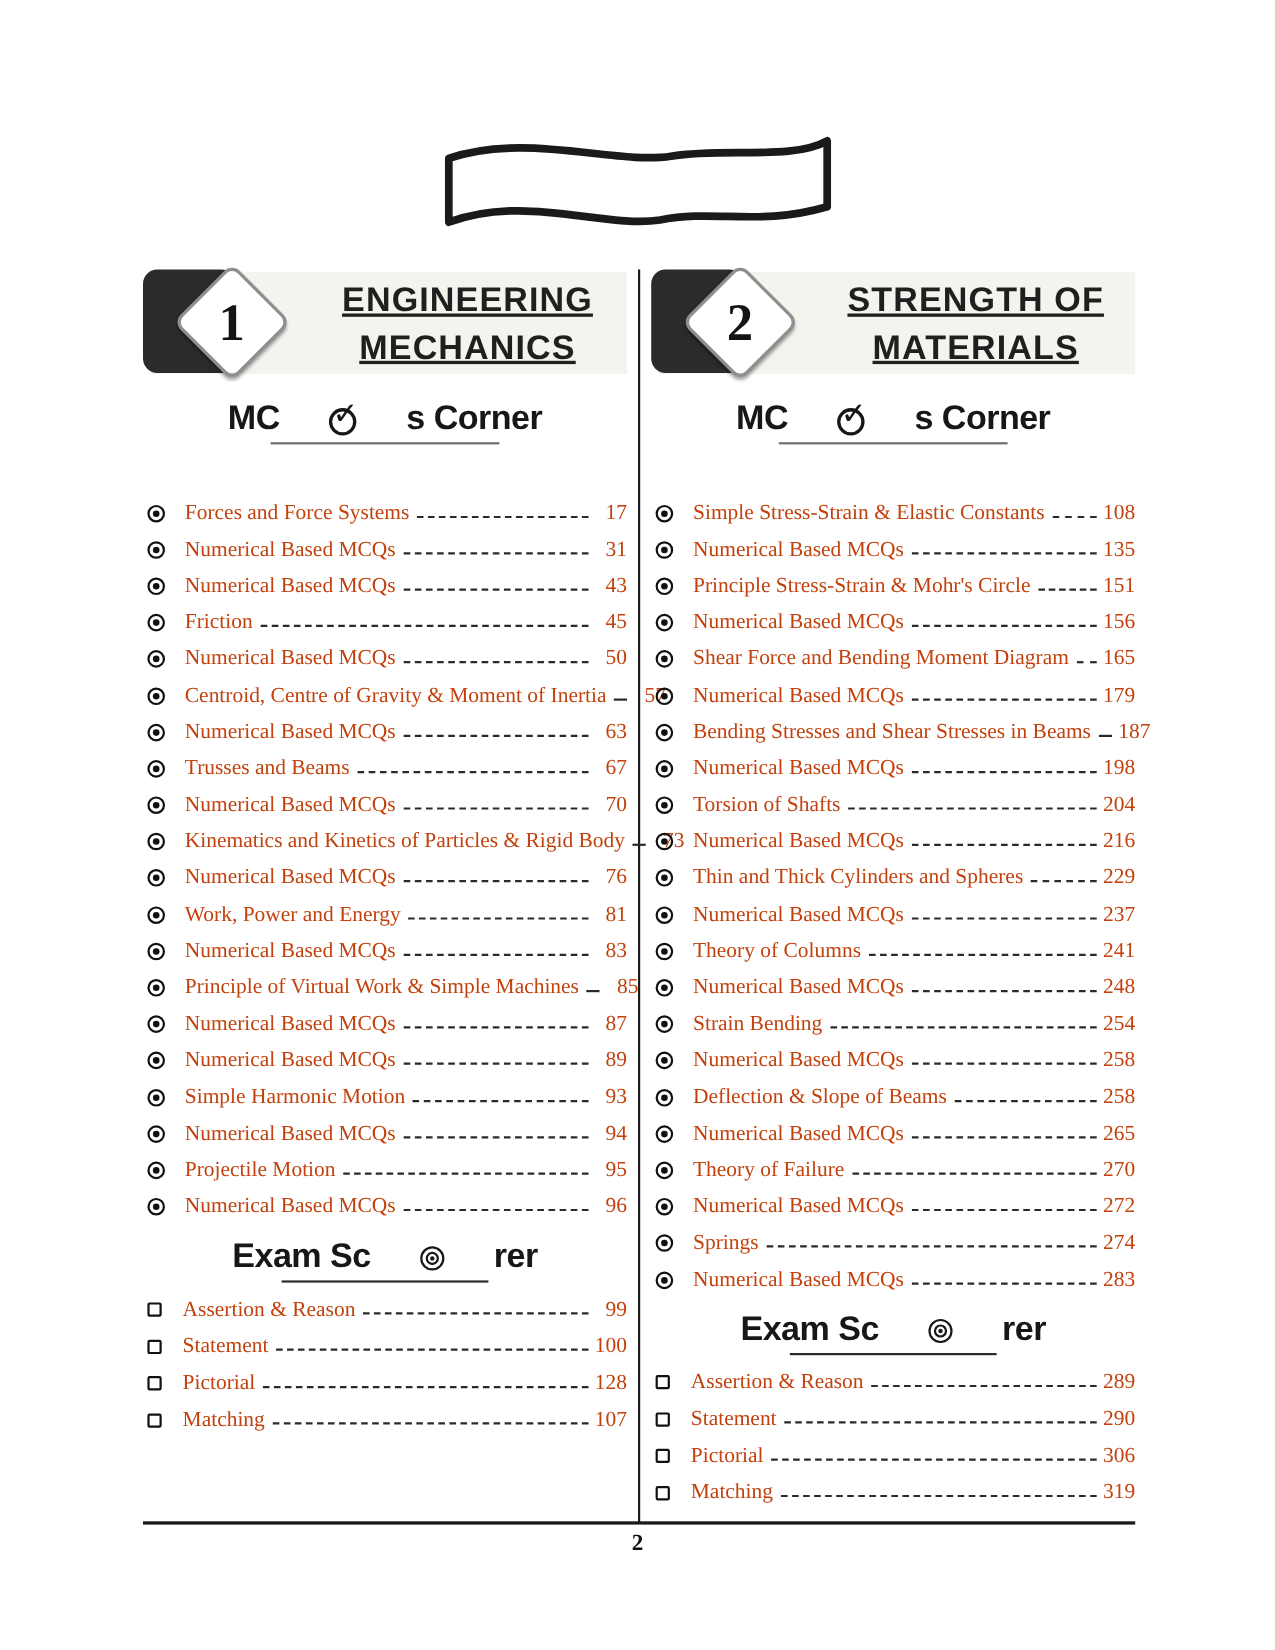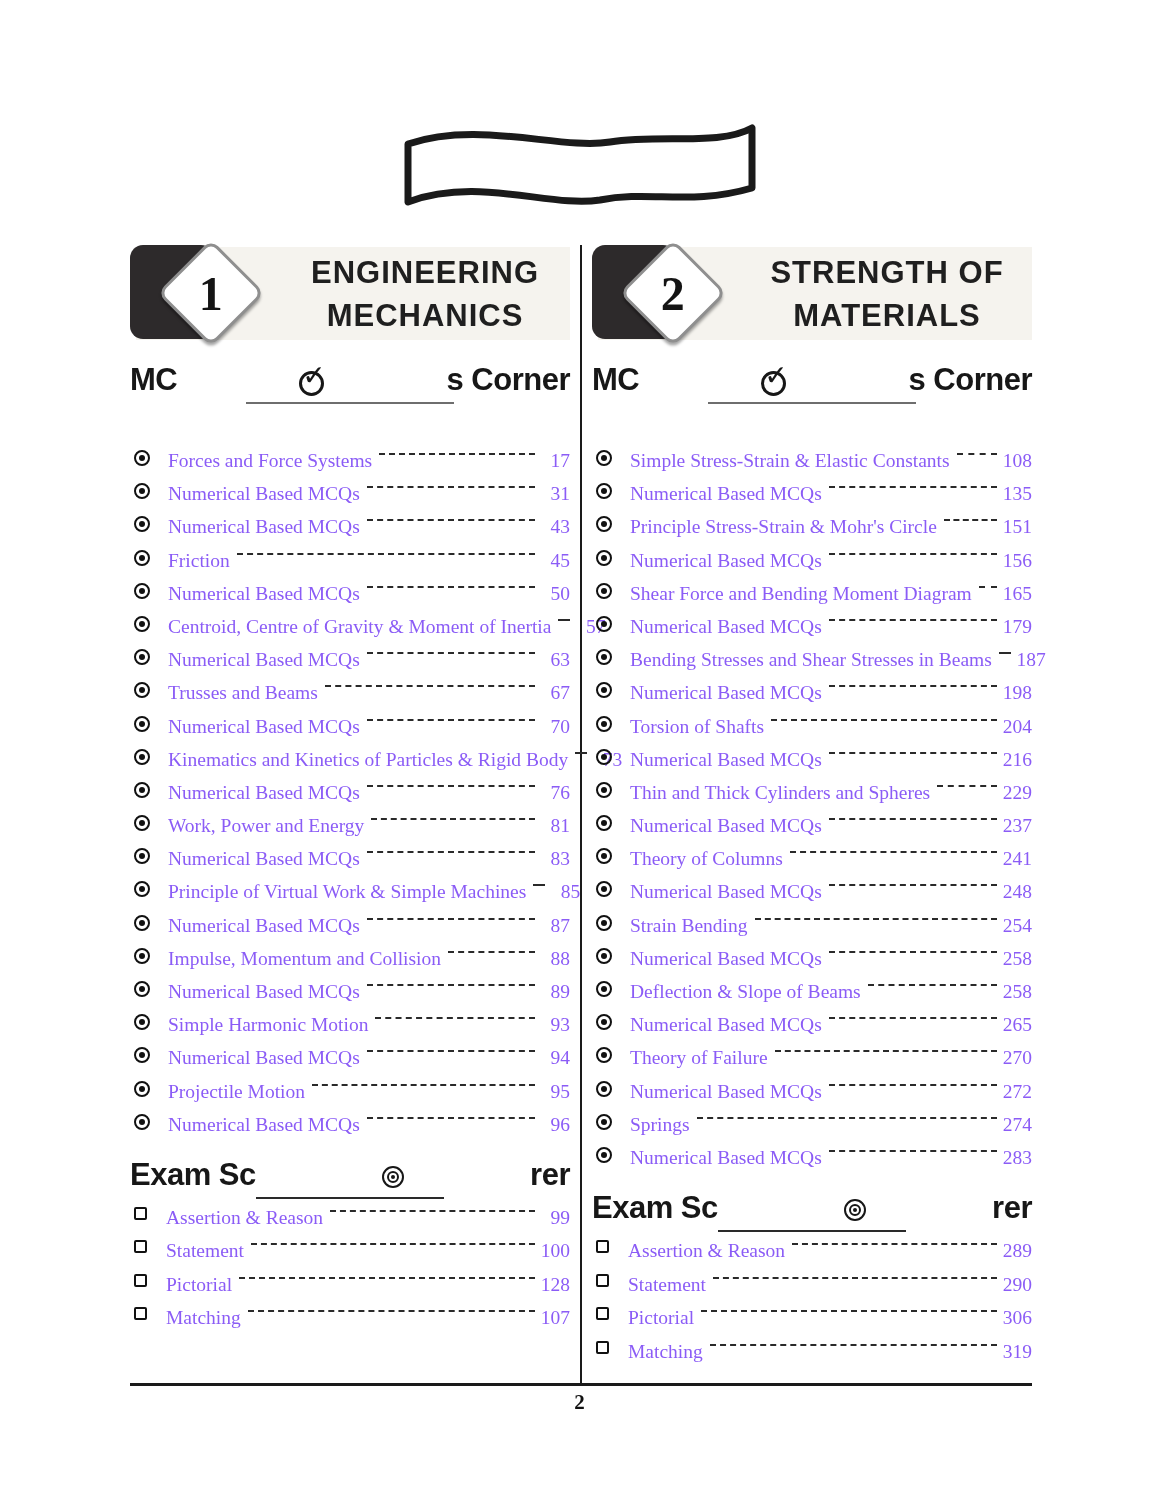--- a/index.html
+++ b/index.html
@@ -52,30 +52,31 @@
   .badge-number {
     transform: rotate(-45deg);
     font-family: "Liberation Serif", serif;
     font-weight: bold; font-size: 48px; color: #141414;
   }
   .chapter-title {
     position: absolute; left: 150px; top: 4px; right: 0; height: 89px;
     display: flex; flex-direction: column; align-items: center; justify-content: center;
     font-family: "Liberation Sans", sans-serif;
     font-weight: bold; font-size: 31px; line-height: 43px;
-    letter-spacing: 1px; color: #1f1f1f; text-align: center;
+    letter-spacing: 1px; color: #1f1f1f; text-align: center; text-decoration: underline;
   }
 
   
   .section-heading {
     margin-top: 20px;
-    display: flex; align-items: center; justify-content: space-between;
+    display: flex; align-items: center; justify-content: center;
     font-family: "Liberation Sans", sans-serif;
     font-weight: bold; font-size: 31px; letter-spacing: -0.5px; color: #171717;
     height: 36px;
+    gap: 44px;
   }
   .exam-block .section-heading { margin-top: 10px; }
   .heading-underline { height: 2px; background: #6e6e6e; width: 208px; margin: 4px auto 0 auto; }
   .exam-block .heading-underline { background: #2a2a2a; width: 188px; }
 
   
   .q-icon {
     position: relative; display: inline-block;
     width: 25px; height: 25px; margin: 0 1px;
     border: 3px solid #171717; border-radius: 50%;
@@ -99,23 +100,23 @@
   }
   .target-icon::after {
     content: ""; position: absolute; inset: 7px;
     background: #171717; border-radius: 50%;
   }
 
   
   .toc-list { list-style: none; padding-top: 46px; }
   .exam-block .toc-list { padding-top: 8px; }
   .toc-row {
-    display: flex; align-items: flex-start;
+    display: flex; align-items: center;
     height: 33.2px;
-    font-size: 19.5px; color: #8b5cf6;
+    font-size: 19.5px; color: #c2410c;
   }
   .exam-block .toc-row { height: 33.5px; }
   .bullet-fisheye {
     flex: 0 0 auto;
     width: 16px; height: 16px; border: 2px solid #111; border-radius: 50%;
     margin: 0 18px 0 4px;
     display: inline-flex; align-items: center; justify-content: center;
   }
   .bullet-fisheye::after { content: ""; width: 6px; height: 6px; background: #111; border-radius: 50%; }
   .bullet-square {
@@ -278,26 +279,20 @@
           <span class="toc-page">85</span>
         </li>
 
         <li class="toc-row">
           <span class="bullet-fisheye"></span>
           <span class="toc-label">Numerical Based MCQs</span>
           <span class="leader"></span>
           <span class="toc-page">87</span>
         </li>
 
-        <li class="toc-row">
-          <span class="bullet-fisheye"></span>
-          <span class="toc-label">Impulse, Momentum and Collision</span>
-          <span class="leader"></span>
-          <span class="toc-page">88</span>
-        </li>
 
         <li class="toc-row">
           <span class="bullet-fisheye"></span>
           <span class="toc-label">Numerical Based MCQs</span>
           <span class="leader"></span>
           <span class="toc-page">89</span>
         </li>
 
         <li class="toc-row">
           <span class="bullet-fisheye"></span>

